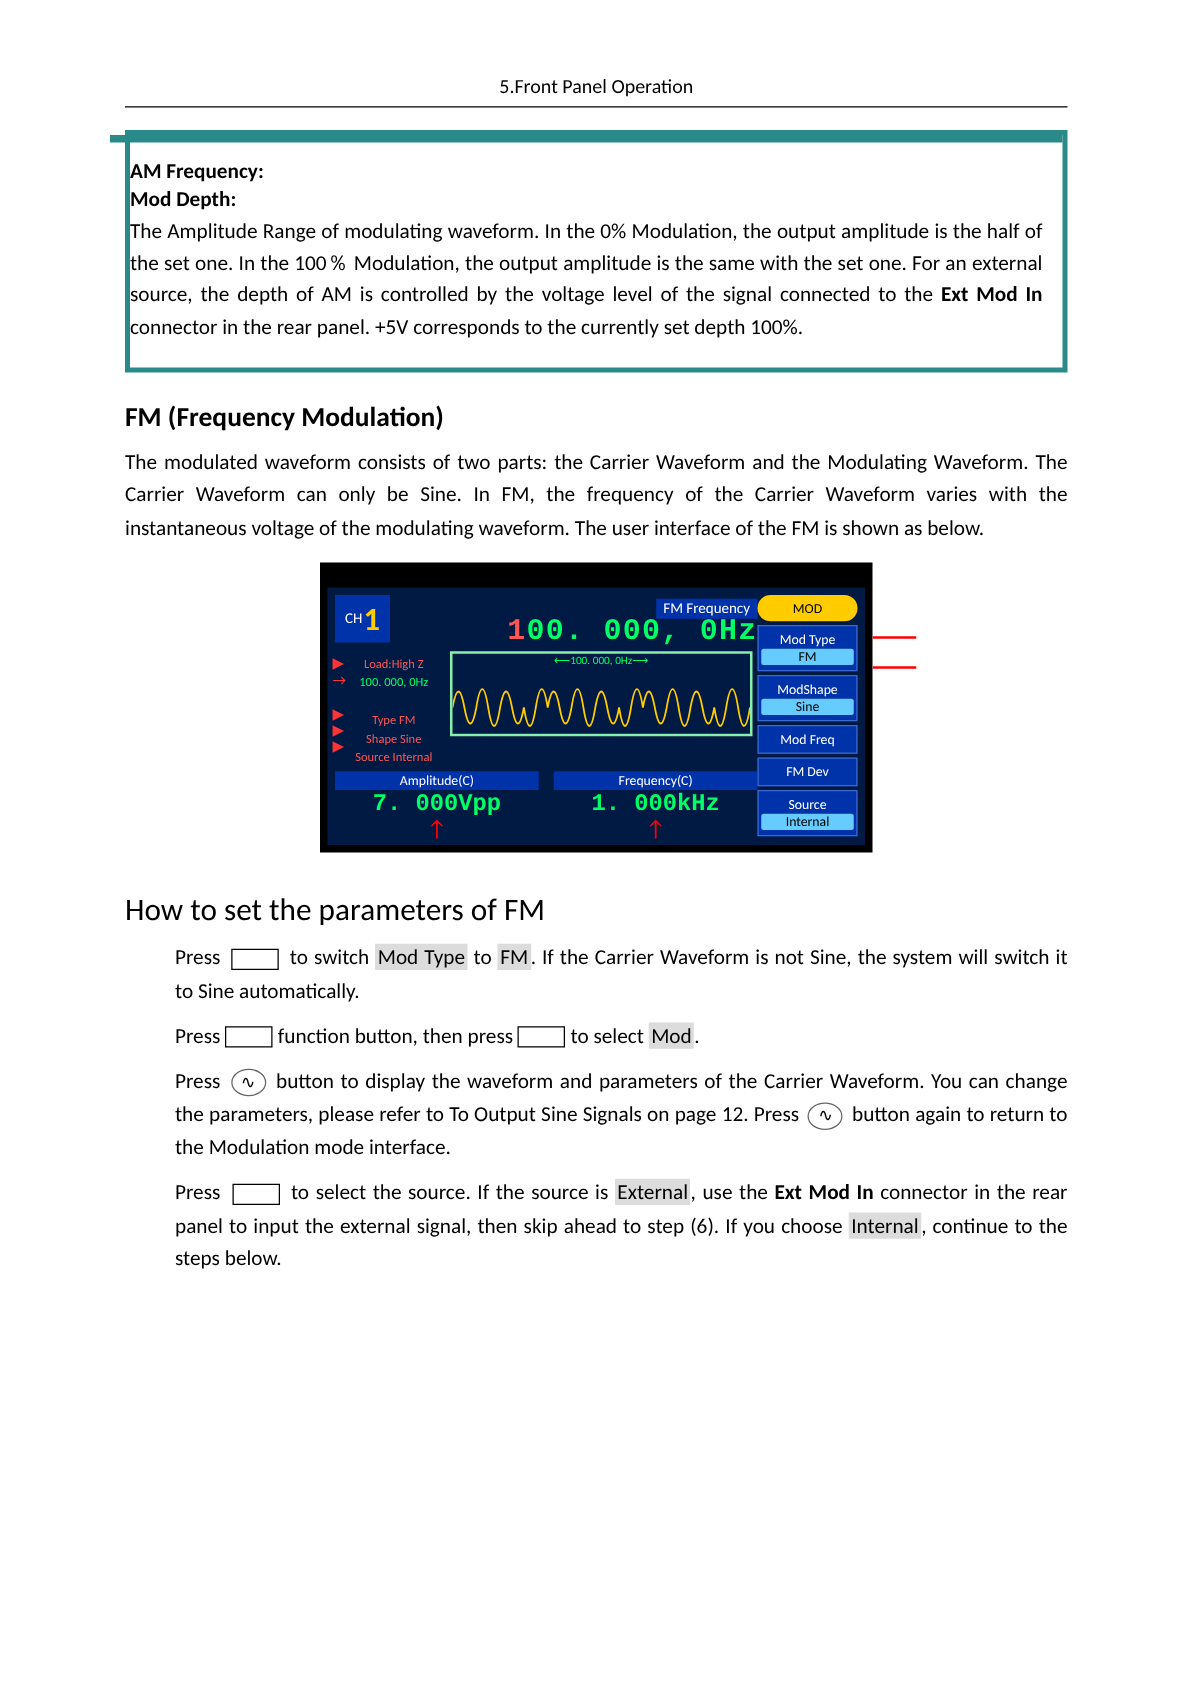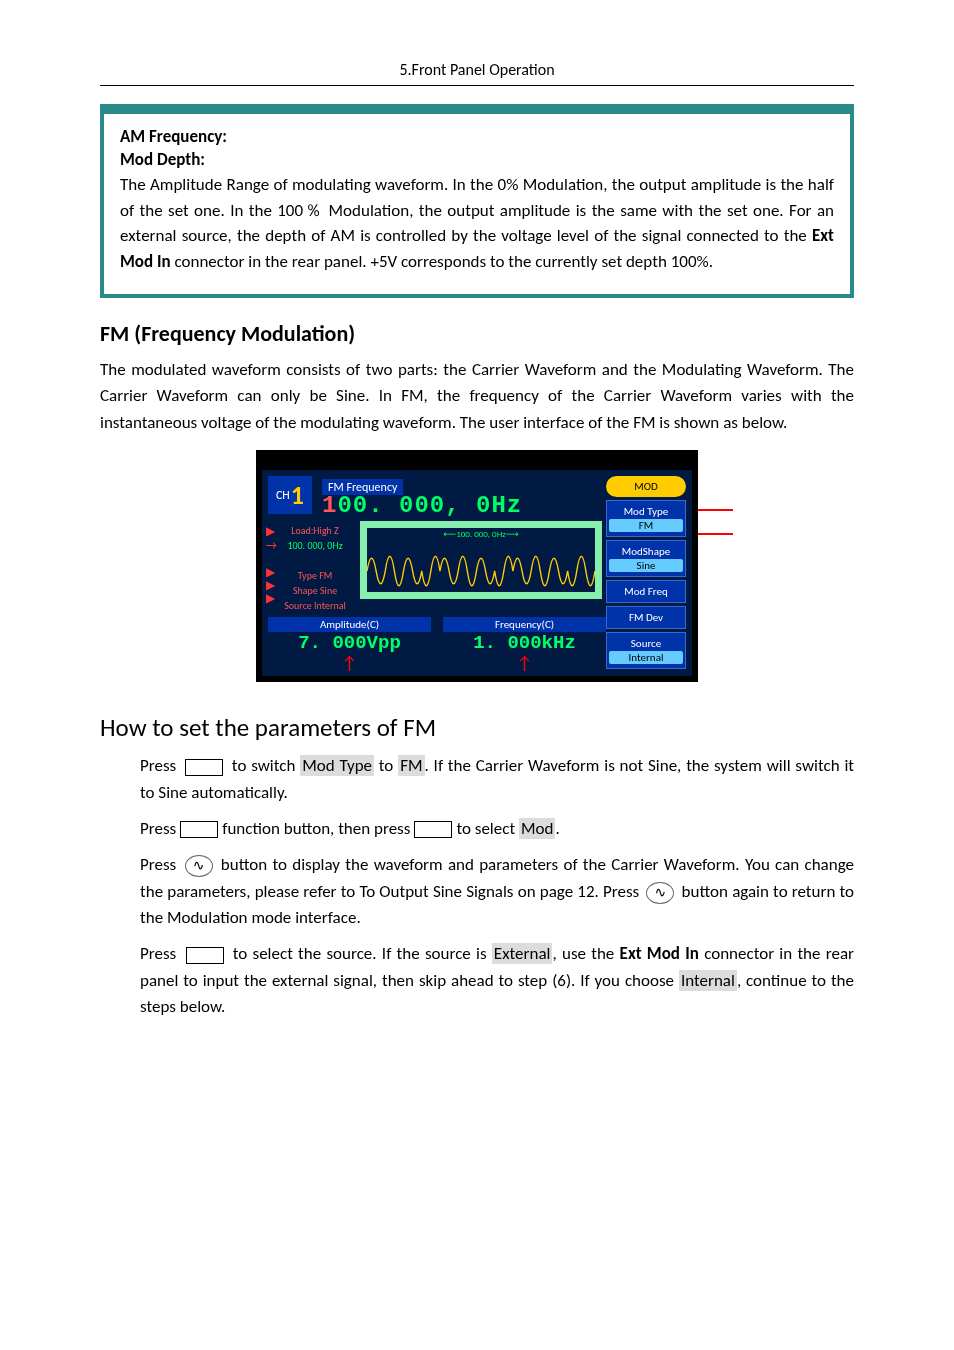--- a/index.html
+++ b/index.html
@@ -18,21 +18,21 @@
     font-size: 16px;
     padding-bottom: 6px;
   }
   .hr-top {
     border: none;
     border-top: 1px solid #000;
     margin: 0 0 18px 0;
   }
   .teal-box {
     border: 4px solid #2a8a8a;
-    padding: 14px 16px 20px 16px;
+    padding: 14px 16px 20px 0;
     margin-bottom: 22px;
   }
   .teal-inner-bar {
     height: 6px;
     background: #2a8a8a;
     margin: -14px -16px 12px -16px;
   }
   .term-title {
     font-weight: bold;
     font-size: 17px;
@@ -89,21 +89,21 @@
     width: 44px;
     height: 38px;
     display: flex;
     align-items: center;
     justify-content: center;
   }
   .ch-badge .ch-small { color:#fff; font-size:12px;text-align:right; }
   .ch-badge .ch-num { color:#ffcc00; font-size:26px; font-weight:bold; margin-left:1px;}
   .freq-block {
     flex: 1;
-    text-align: left;
+    text-align: right;
     padding-left: 10px;
   }
   .freq-label {
     background: #0033aa;
     color: #fff;
     display: inline-block;
     font-size: 12px;
     padding: 1px 6px;
   }
   .freq-val {
@@ -137,21 +137,21 @@
   }
   .softkey .sel {
     background:#66ccff;
     color:#000;
     display:block;
     margin-top:1px;
     border-radius:2px;
   }
   .wave-area {
     flex:1;
-    border:7px solid #86efac;
+    border:2px solid #86efac;
     height:64px;
     position:relative;
     background:#001a44;
     overflow:hidden;
     margin-right:4px;
   }
   .info-area {
     width: 90px;
     color:#ff5555;
     font-size:10px;

